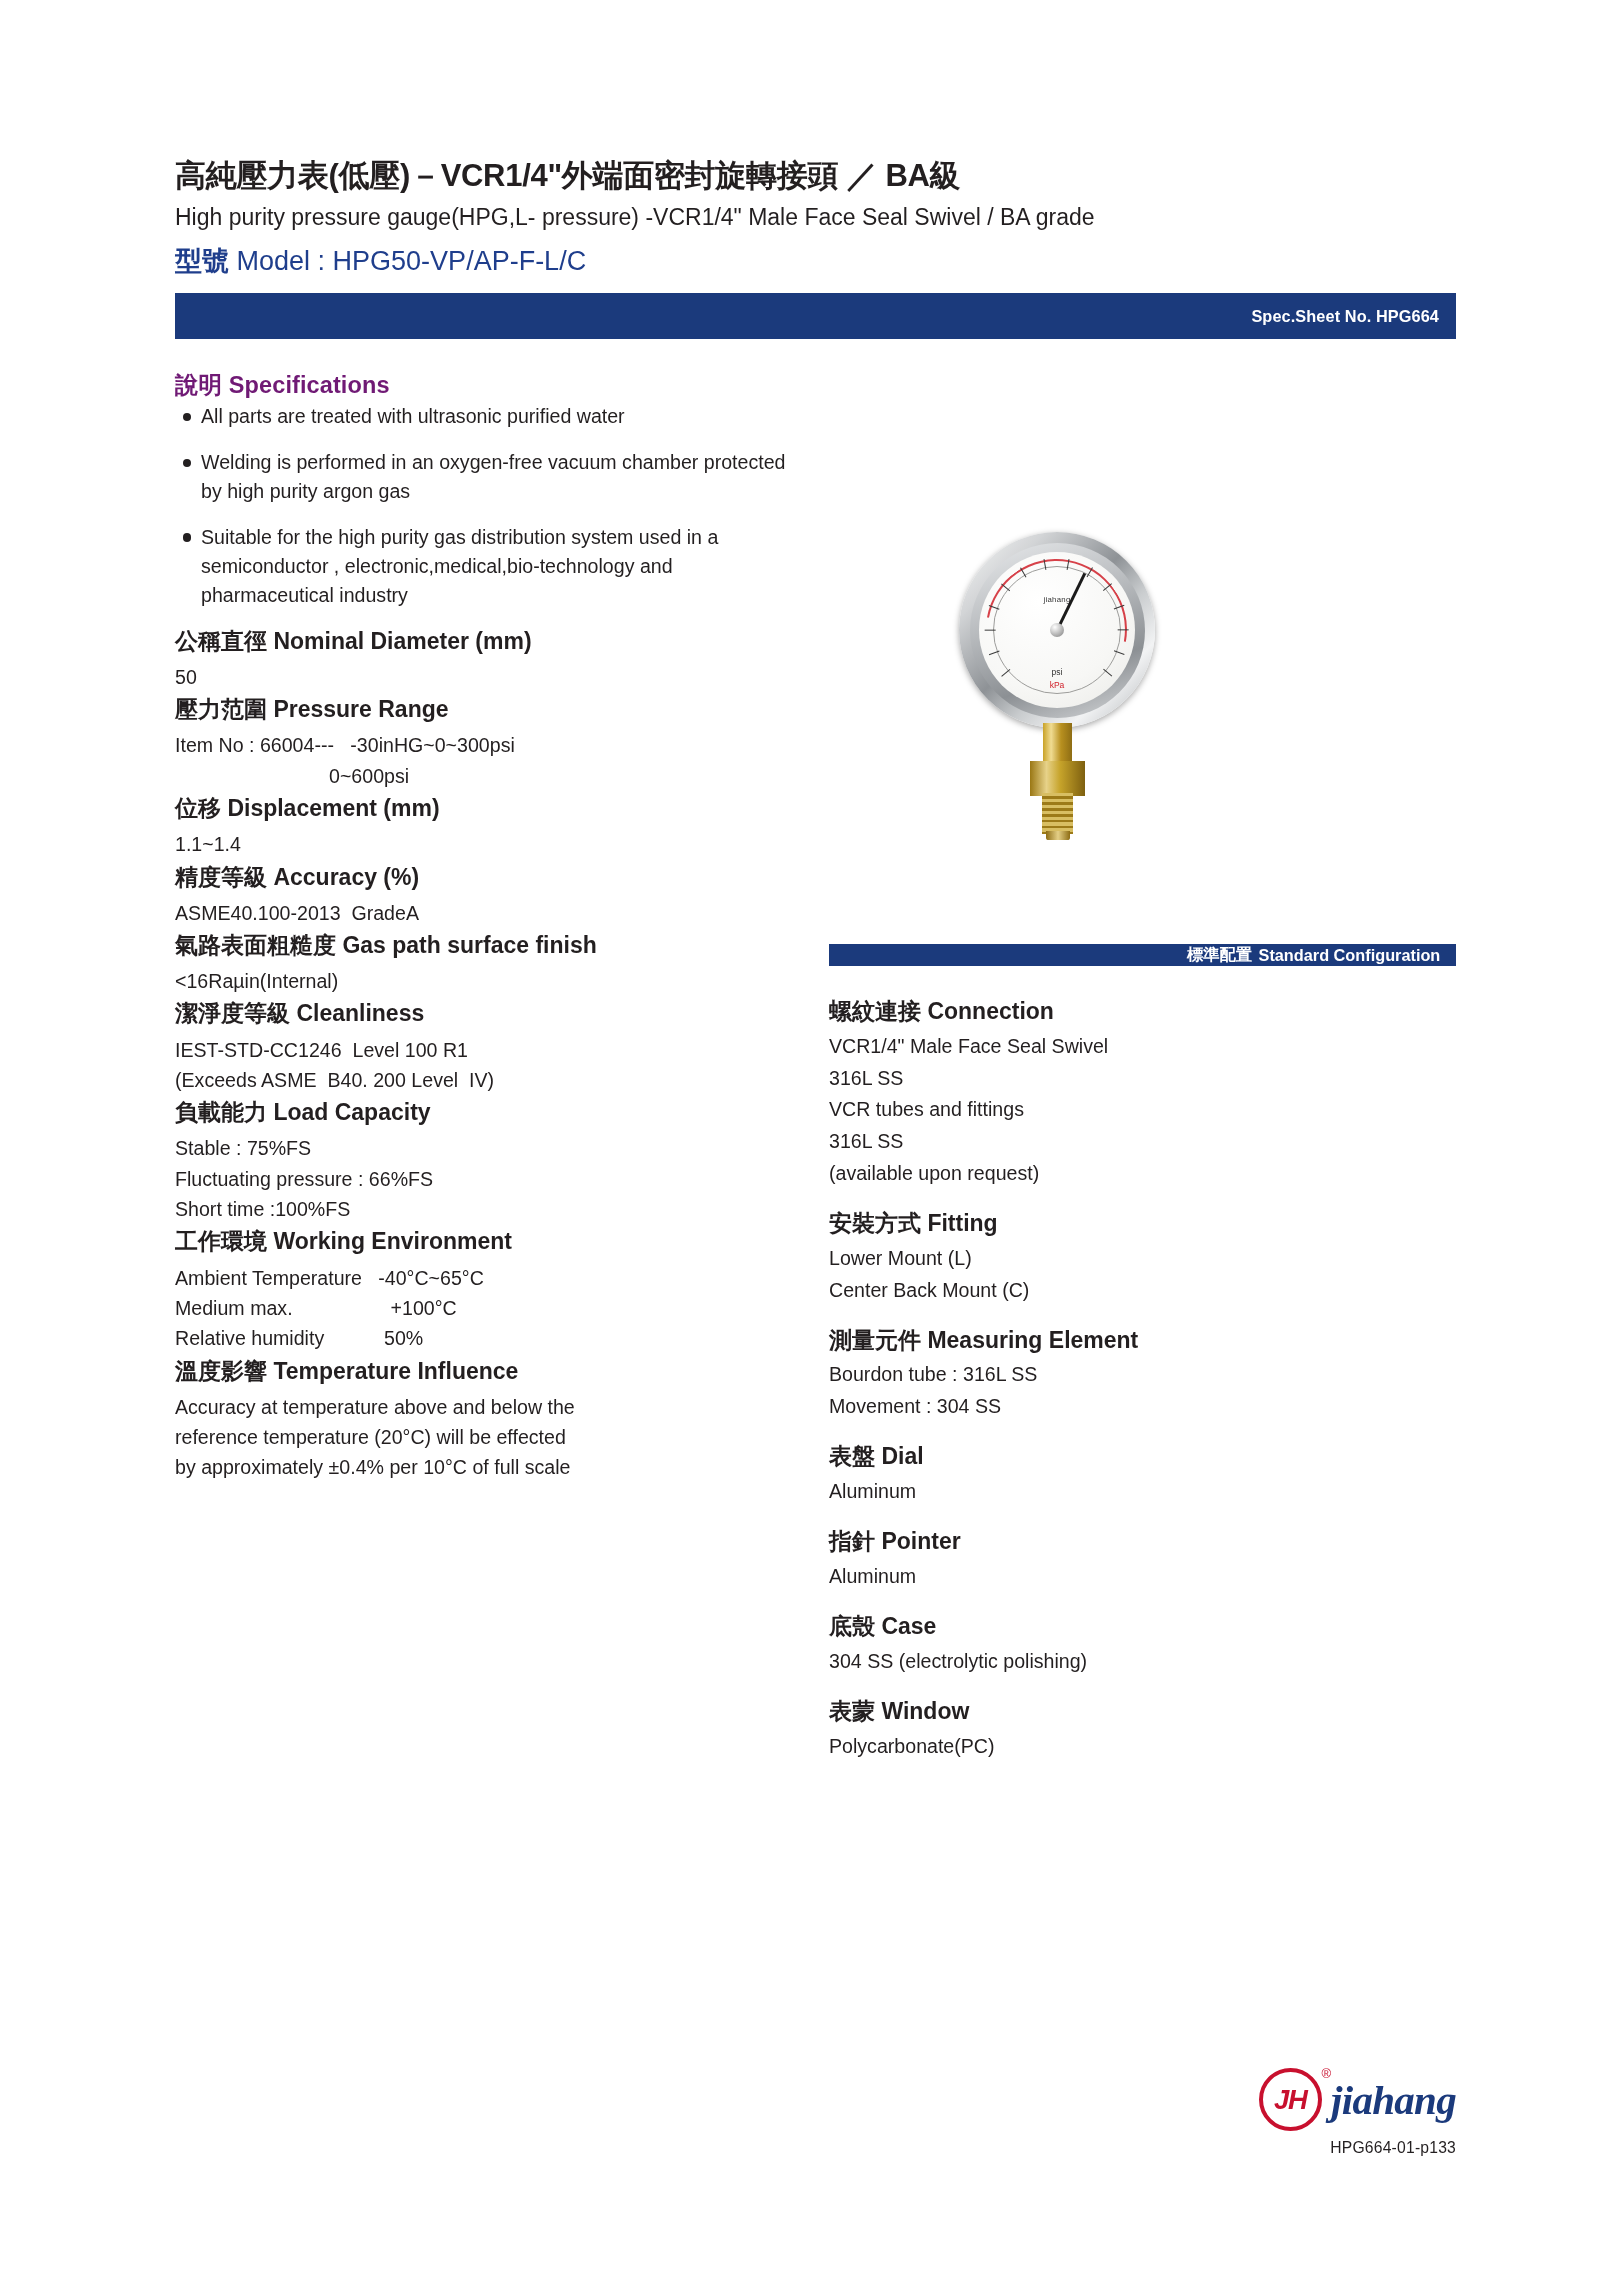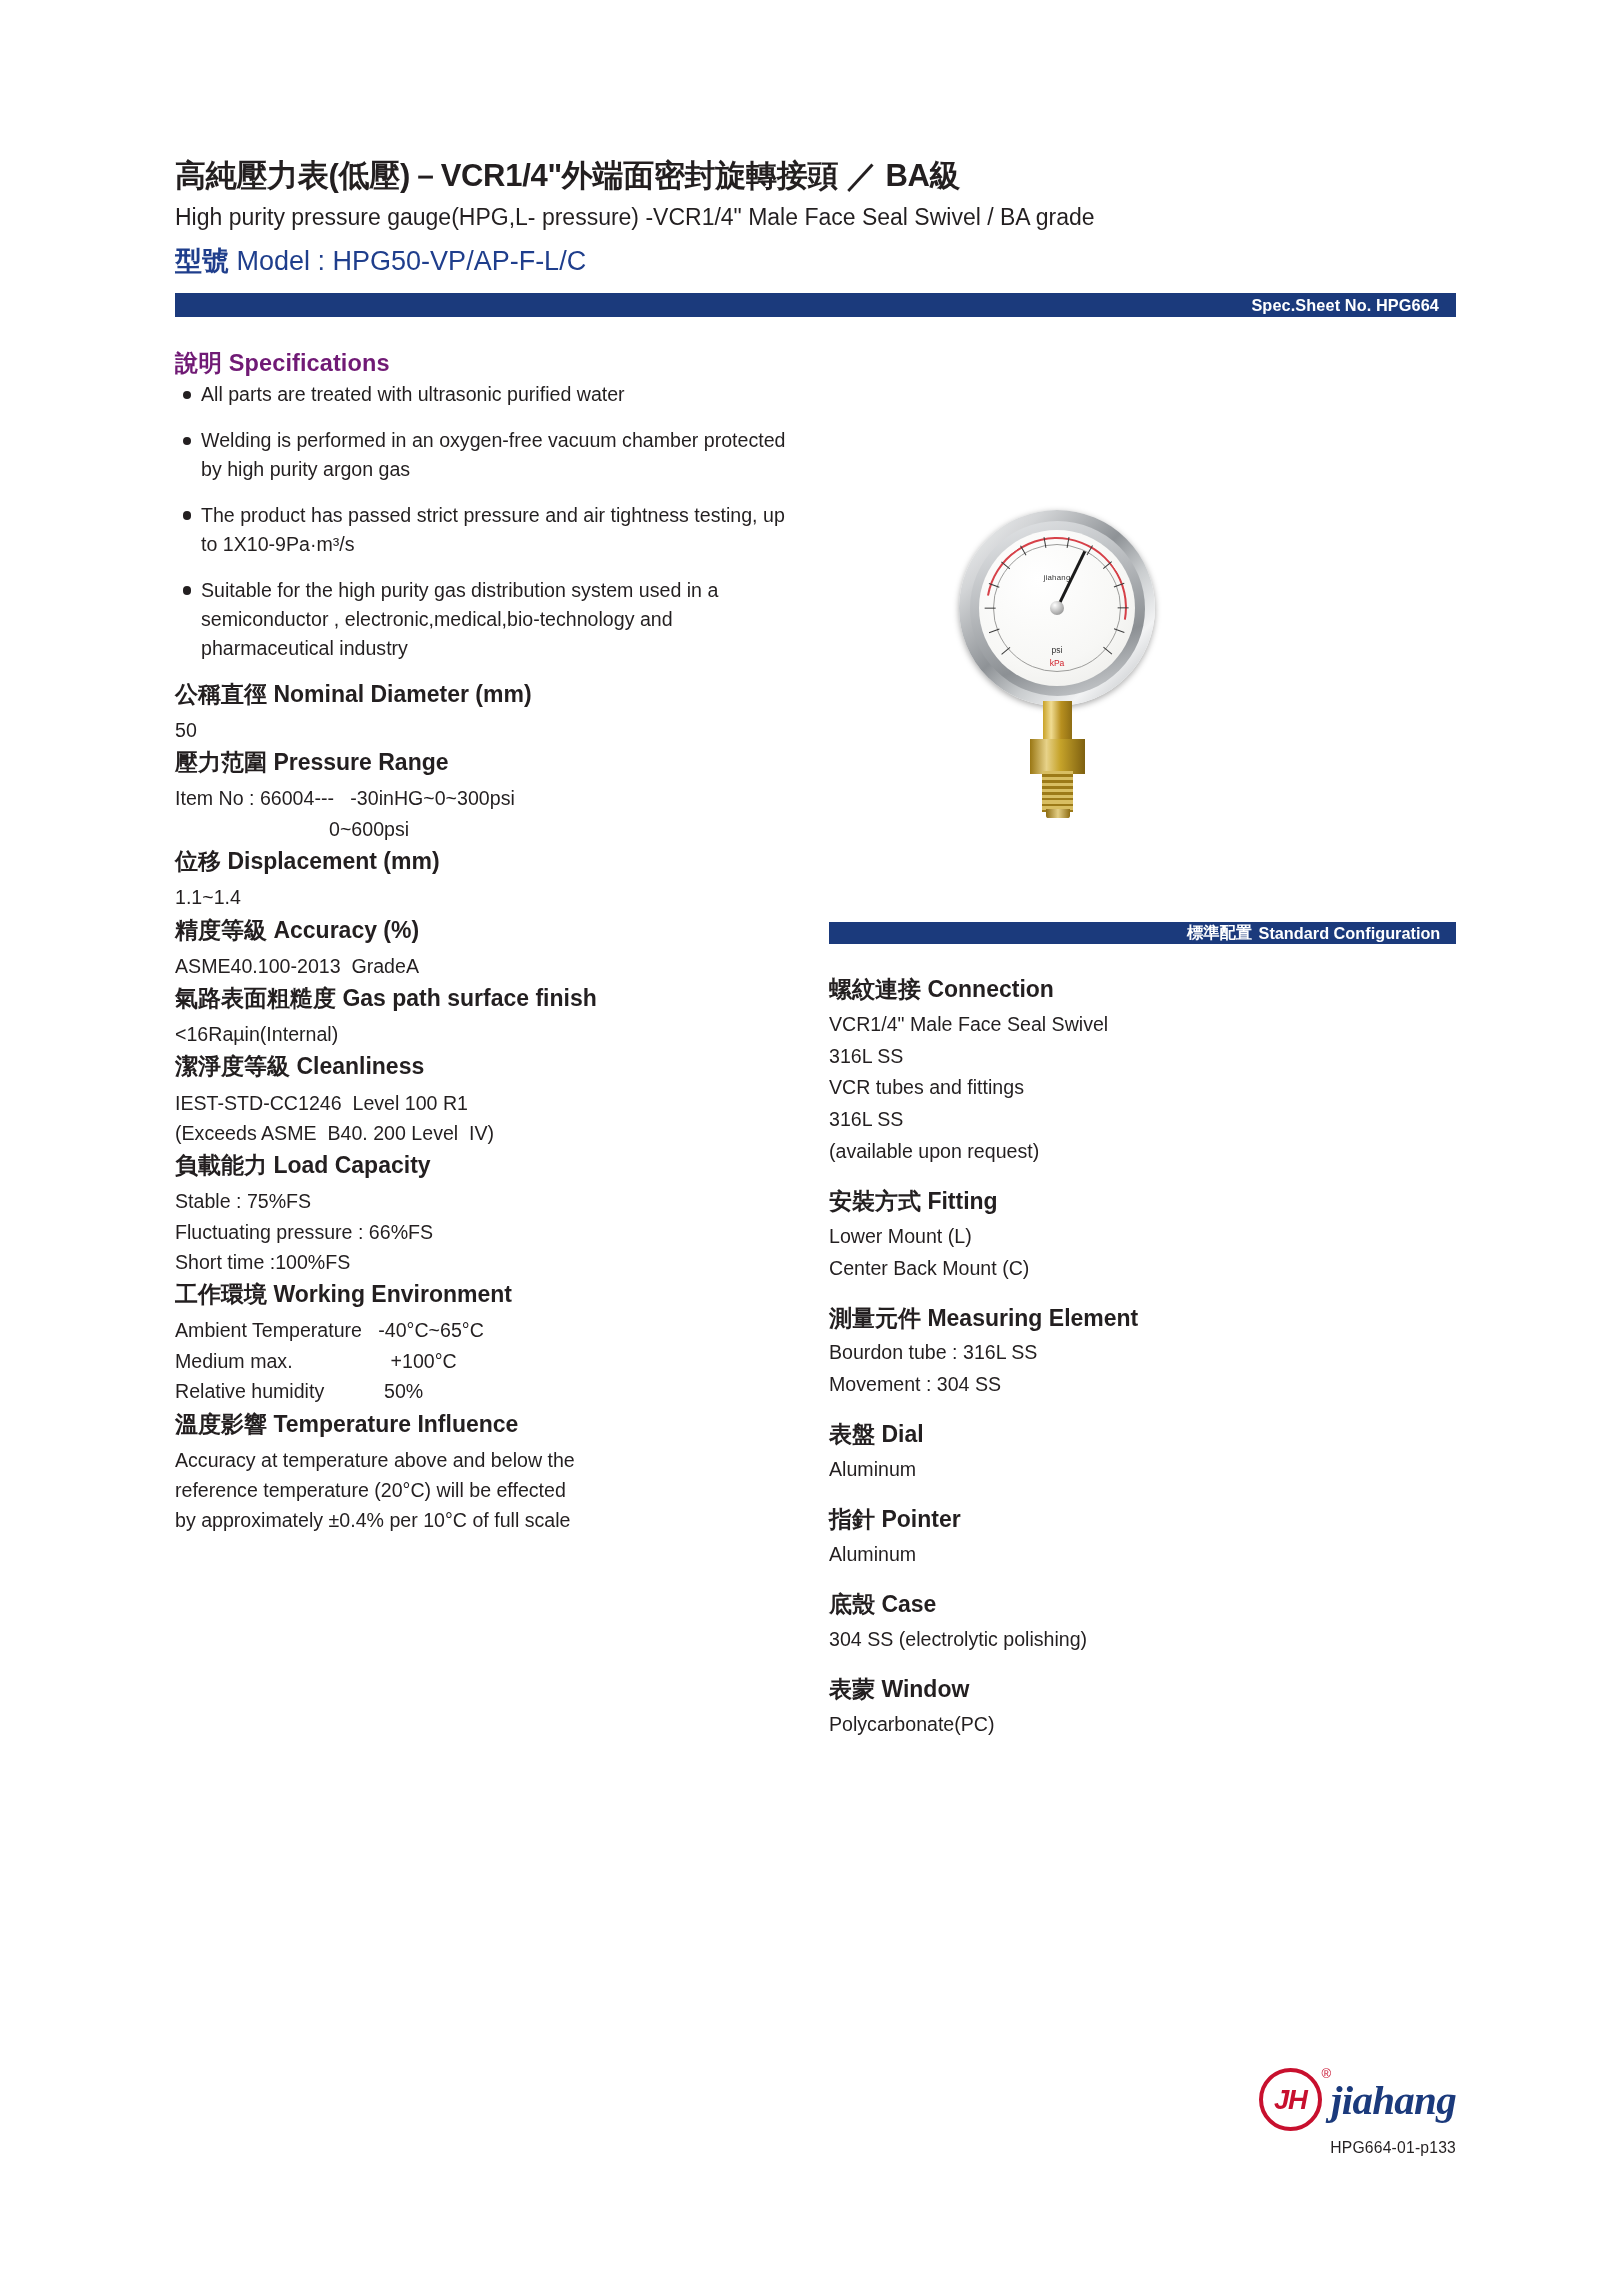--- a/index.html
+++ b/index.html
@@ -46,21 +46,21 @@
     margin-top: 10.5px;
     font-size: 27px;
     color: #1f3e8c;
     font-weight: 500;
     white-space: nowrap;
   }
   .model-line .cn { font-weight: bold; }
 
   .spec-bar {
     margin-top: 14.4px;
-    height: 24px;
+    height: 46px;
     background: #1b3a7c;
     display: flex;
     align-items: center;
     justify-content: flex-end;
     padding-right: 17px;
     box-sizing: border-box;
   }
   .spec-bar span {
     color: #ffffff;
     font-size: 16.3px;
@@ -380,21 +380,20 @@
 
       <div class="col-left">
         <h2 class="sec">
           <span>說明</span>
           <span class="en">Specifications</span>
         </h2>
 
         <ul class="bullets">
           <li>All parts are treated with ultrasonic purified water</li>
           <li>Welding is performed in an oxygen-free vacuum chamber protected by high purity argon gas</li>
-          <li>The product has passed strict pressure and air tightness testing, up to 1X10-9Pa·m³/s</li>
           <li>Suitable for the high purity gas distribution system used in a semiconductor , electronic,medical,bio-technology and pharmaceutical industry</li>
         </ul>
 
         <div class="field">
           <div class="field-label">
             <span>公稱直徑</span>
             <span class="en">Nominal Diameter (mm)</span>
           </div>
           <div class="field-value">
             <div class="row">50</div>

